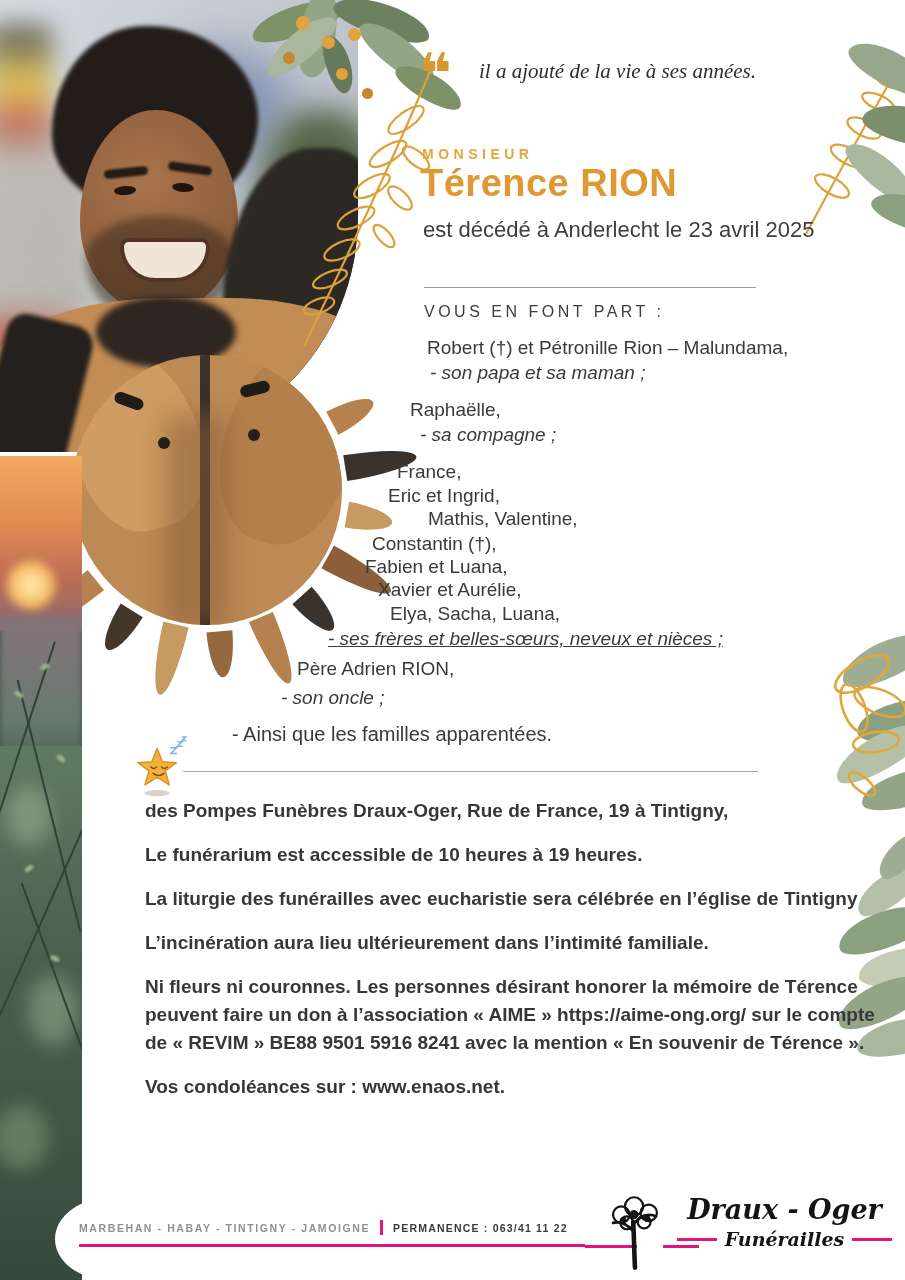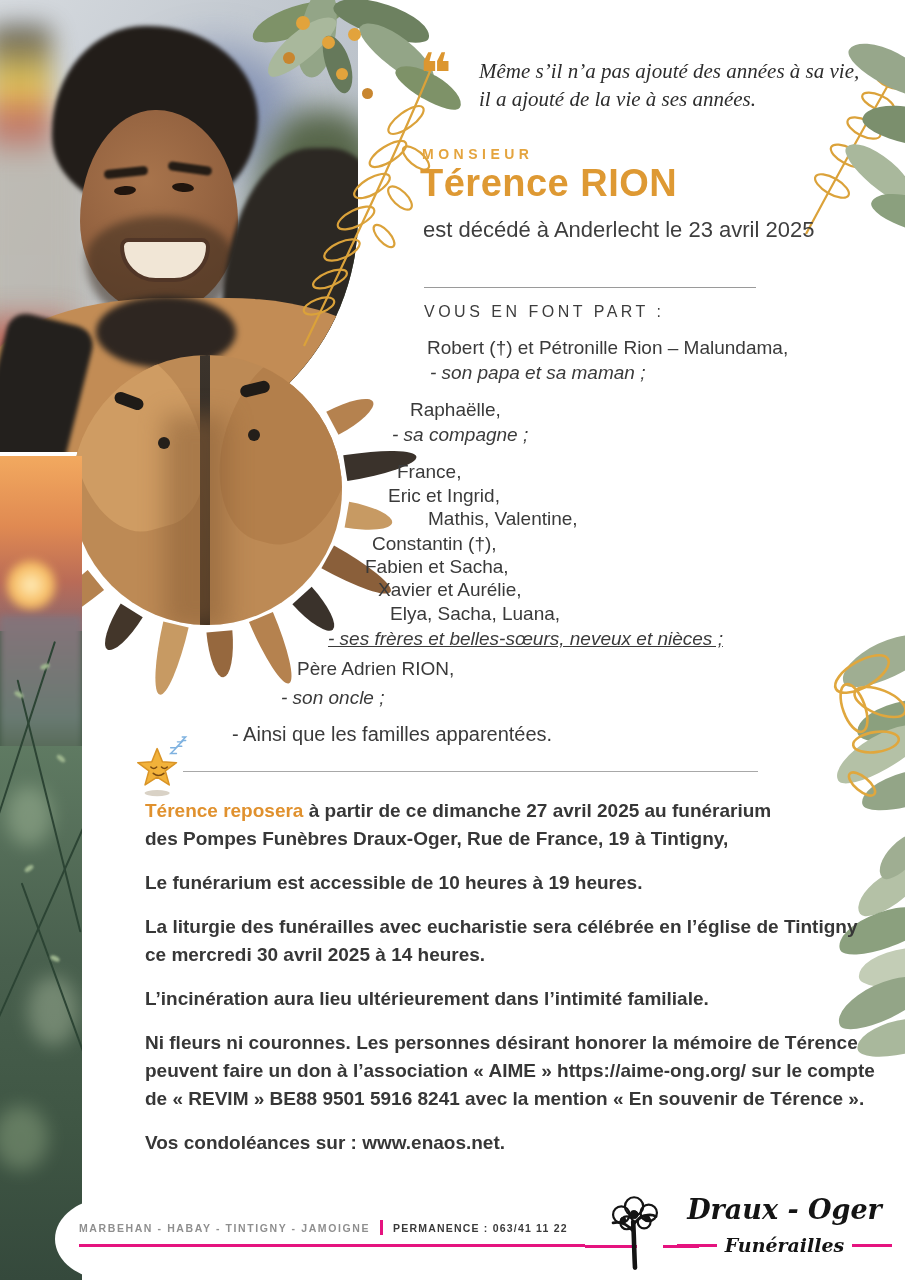--- a/index.html
+++ b/index.html
@@ -106,21 +106,21 @@
   .foot-perm{font-size:10.5px;letter-spacing:1.2px;font-weight:700;color:#3a3a3a;white-space:nowrap;}
   .foot-rule{position:absolute;left:24px;right:0;top:46px;height:3px;background:#e5137f;}
 
   .logo{position:absolute;left:585px;top:1188px;width:320px;height:88px;background:#ffffff;}
   .logo-tree{position:absolute;left:18px;top:6px;width:64px;height:76px;}
   .logo-rule-a{position:absolute;left:0;top:57px;width:52px;height:3px;background:#e5137f;}
   .logo-rule-b{position:absolute;left:78px;top:57px;width:36px;height:3px;background:#e5137f;}
   .logo-text{position:absolute;left:92px;top:6px;width:215px;text-align:center;
              font-family:"DejaVu Serif",serif;font-style:italic;font-weight:bold;color:#141414;}
   .brand-name{font-size:27px;line-height:32px;}
-  .brand-sub-row{display:flex;align-items:center;justify-content:center;gap:8px;margin-top:8px;}
+  .brand-sub-row{display:flex;align-items:center;justify-content:center;gap:8px;margin-top:2px;}
   .brand-sub{font-size:19px;line-height:22px;}
   .brand-dash{width:42px;height:3px;background:#e5137f;}
 
   .star-wrap{position:absolute;left:132px;top:736px;width:58px;height:62px;}
 </style>
 </head>
 <body>
 
 <div class="page">
 
@@ -251,45 +251,44 @@
 
   <div class="leaf" style="left:852px;top:876px;width:72px;height:30px;background:#b4c1a6;transform:rotate(-35deg);"></div>
   <div class="leaf" style="left:836px;top:912px;width:96px;height:36px;background:#8ba07e;transform:rotate(-20deg);"></div>
   <div class="leaf" style="left:858px;top:948px;width:102px;height:38px;background:#c3cdb6;transform:rotate(-8deg);"></div>
   <div class="leaf" style="left:834px;top:984px;width:96px;height:36px;background:#93a587;transform:rotate(-25deg);"></div>
   <div class="leaf" style="left:856px;top:1020px;width:92px;height:34px;background:#a9b89c;transform:rotate(-12deg);"></div>
   <div class="leaf" style="left:872px;top:842px;width:60px;height:26px;background:#9fae92;transform:rotate(-45deg);"></div>
 
   <div class="quote-icon">❝</div>
   <div class="quote-text">
-    <span class="ln" style="display:block;white-space:nowrap;">Même s’il n’a pas ajouté des années à sa vie,</span>
     <span class="ln" style="display:block;white-space:nowrap;">il a ajouté de la vie à ses années.</span>
   </div>
 
   <div class="civility">MONSIEUR</div>
   <div class="deceased-name">Térence RION</div>
   <div class="dates">
     <span style="display:block;white-space:nowrap;">est décédé à Anderlecht le 23 avril 2025</span>
   </div>
 
   <div class="rule" style="left:424px;top:287px;width:332px;"></div>
 
   <div class="vefp">VOUS EN FONT PART :</div>
 
   <div class="fl" style="left:427px;top:337px;">Robert (†) et Pétronille Rion – Malundama,</div>
   <div class="fl it" style="left:430px;top:362px;">- son papa et sa maman ;</div>
 
   <div class="fl" style="left:410px;top:399px;">Raphaëlle,</div>
-  <div class="fl it" style="left:392px;top:424px;">- sa compagne ;</div>
+  <div class="fl it" style="left:420px;top:424px;">- sa compagne ;</div>
 
   <div class="fl" style="left:397px;top:461px;">France,</div>
   <div class="fl" style="left:388px;top:485px;">Eric et Ingrid,</div>
   <div class="fl" style="left:428px;top:508px;">Mathis, Valentine,</div>
   <div class="fl" style="left:372px;top:533px;">Constantin (†),</div>
-  <div class="fl" style="left:365px;top:556px;">Fabien et Sacha,</div>
+  <div class="fl" style="left:365px;top:556px;">Fabien et Luana,</div>
   <div class="fl" style="left:358px;top:579px;margin-left:20px;">Xavier et Aurélie,</div>
   <div class="fl" style="left:390px;top:603px;">Elya, Sacha, Luana,</div>
   <div class="fl it" style="left:328px;top:628px;text-decoration:underline;">- ses frères et belles-sœurs, neveux et nièces ;</div>
 
   <div class="fl" style="left:297px;top:658px;">Père Adrien RION,</div>
   <div class="fl it" style="left:281px;top:687px;">- son oncle ;</div>
 
   <div class="fam-closing" style="left:232px;top:723px;">- Ainsi que les familles apparentées.</div>
 
   <div class="star-wrap">
@@ -297,29 +296,27 @@
       <ellipse cx="26" cy="59" rx="13" ry="3.2" fill="#d9d2c6"></ellipse>
       <path d="M26,13 L31.5,26.5 L46,27.5 L34.5,36 L38.5,50.5 L26,42.5 L13.5,50.5 L17.5,36 L6,27.5 L20.5,26.5 Z" fill="#f2b23a" stroke="#d99426" stroke-width="1.6" stroke-linejoin="round"></path>
       <path d="M19.5,32 q3,3 6,0 M30.5,32 q3,3 6,0 M22,38.5 q5.5,4.5 11,0" stroke="#7a4a10" stroke-width="1.6" fill="none" stroke-linecap="round"></path>
       <path d="M40,12 h6 l-6,6 h6 M47,6 h4.5 l-4.5,4.5 h4.5 M52,1 h3.5 l-3.5,3.5 h3.5" stroke="#7fb2e0" stroke-width="1.5" fill="none" stroke-linecap="round"></path>
     </svg>
   </div>
   <div class="rule" style="left:183px;top:771px;width:575px;background:#a8a8a8;"></div>
 
   <div class="ceremony">
     <p>
-      <span class="ln"><span class="hl">Térence reposera</span><span> à partir de ce dimanche 27 avril 2025 au funérarium</span></span>
       <span class="ln">des Pompes Funèbres Draux-Oger, Rue de France, 19 à Tintigny,</span>
     </p>
     <p>
       <span class="ln">Le funérarium est accessible de 10 heures à 19 heures.</span>
     </p>
     <p>
       <span class="ln">La liturgie des funérailles avec eucharistie sera célébrée en l’église de Tintigny</span>
-      <span class="ln">ce mercredi 30 avril 2025 à 14 heures.</span>
     </p>
     <p>
       <span class="ln">L’incinération aura lieu ultérieurement dans l’intimité familiale.</span>
     </p>
     <p>
       <span class="ln">Ni fleurs ni couronnes. Les personnes désirant honorer la mémoire de Térence</span>
       <span class="ln">peuvent faire un don à l’association « AIME » https://aime-ong.org/ sur le compte</span>
       <span class="ln">de « REVIM » BE88 9501 5916 8241 avec la mention « En souvenir de Térence ».</span>
     </p>
     <p>

